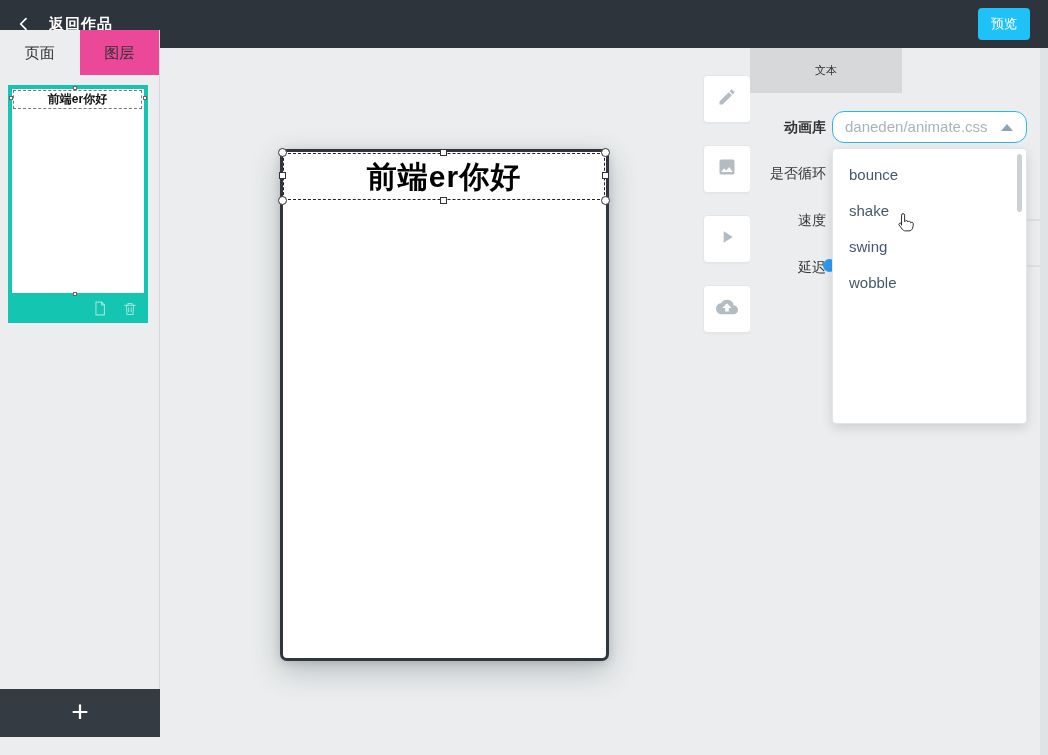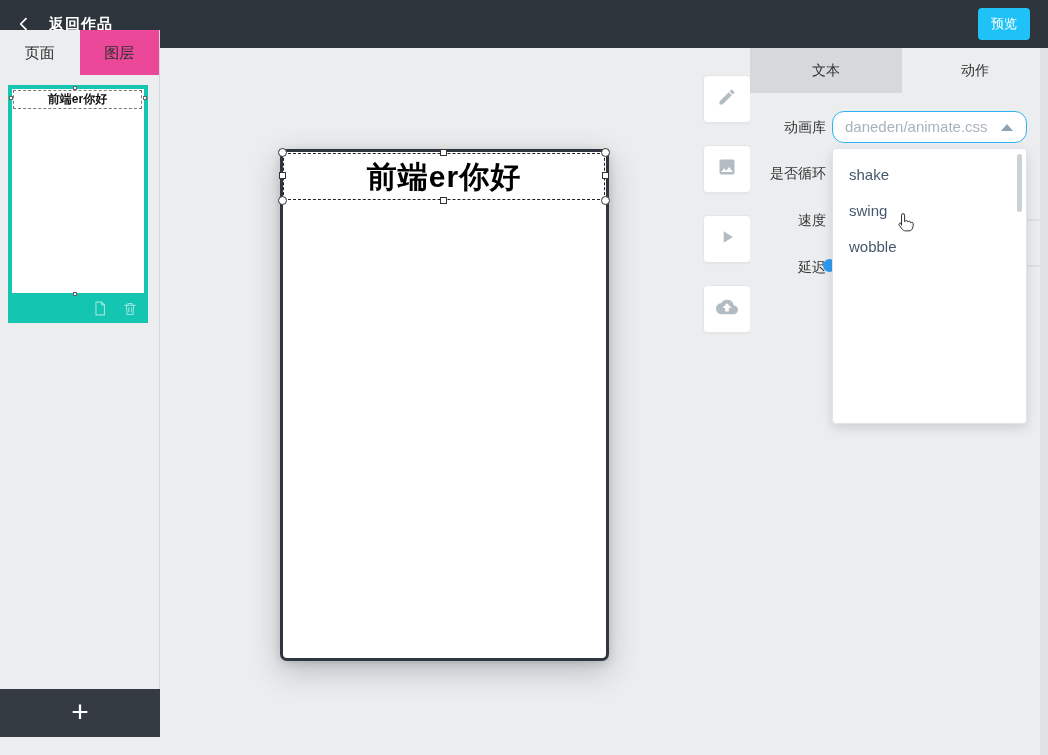--- a/index.html
+++ b/index.html
@@ -89,29 +89,29 @@
     position:absolute; left:703px; width:48px; height:48px;
     background:#fff; border:1px solid #e3e6e8; border-radius:4px;
     display:flex; align-items:center; justify-content:center; cursor:pointer;
     box-shadow:0 1px 2px rgba(0,0,0,0.04);
   }
   .tool-btn svg { fill:#b3bcc3; }
 
   
   .panel { position:absolute; left:750px; top:48px; width:298px; height:707px; background:#ebedee; }
   .panel-tabs { display:flex; height:45px; }
-  .panel-tab { height:45px; line-height:45px; text-align:center; font-size:14px; color:#2f2f2f; cursor:pointer; }
+  .panel-tab { height:45px; line-height:45px; text-align:center; font-size:11px; color:#2f2f2f; cursor:pointer; }
   .panel-tab.text-tab  { width:152px; background:#d6d8da; }
   .panel-tab.action-tab{ width:146px; }
 
   .field-label {
     position:absolute; left:0; width:76px; text-align:right;
     font-size:14px; color:#333; line-height:16px;
   }
-  .lbl-animlib { top:71px; } .lbl-loop { top:117px; } .lbl-speed { top:164px; } .lbl-delay { top:211px; }
+  .lbl-animlib { top:71px;font-weight:bold; } .lbl-loop { top:117px; } .lbl-speed { top:164px; } .lbl-delay { top:211px; }
 
   .slider-track { position:absolute; left:85px; width:208px; height:2px; background:#dce1e6; border-radius:1px; z-index:1; }
   .track-speed { top:171px; } .track-delay { top:217px; }
   .slider-handle {
     position:absolute; left:73px; top:211px; width:13px; height:13px;
     border-radius:50%; background:#2e9bf2; z-index:1; cursor:pointer;
   }
 
   .select-box {
     position:absolute; left:82px; top:63px; width:195px; height:32px;
@@ -246,38 +246,38 @@
     <span>
       <svg width="22" height="22" viewBox="0 0 24 24">
           <path d="M19.35 10.04A7.49 7.49 0 0 0 12 4C9.11 4 6.6 5.64 5.35 8.04A5.994 5.994 0 0 0 0 14c0 3.31 2.69 6 6 6h13c2.76 0 5-2.24 5-5 0-2.64-2.05-4.78-4.65-4.96zM14 13v4h-4v-4H7l5-5 5 5h-3z"></path>
         </svg>
     </span>
   </div>
 
   <div class="panel">
     <div class="panel-tabs">
       <div class="panel-tab text-tab">文本</div>
-      <div class="panel-tab action-tab">动作</div>
     </div>
 
     <div class="field-label lbl-animlib">动画库</div>
     <div class="field-label lbl-loop">是否循环</div>
     <div class="field-label lbl-speed">速度</div>
     <div class="field-label lbl-delay">延迟</div>
 
     <div class="slider-track track-speed"></div>
     <div class="slider-track track-delay"></div>
     <div class="slider-handle"></div>
 
     <div class="select-box">
       <span class="select-value">daneden/animate.css</span>
       <span class="select-arrow"></span>
     </div>
 
     <div class="dropdown">
+      <div class="dd-option">bounce</div>
       <div class="dd-option">shake</div>
       <div class="dd-option">swing</div>
       <div class="dd-option">wobble</div>
       <div class="dd-scrollthumb"></div>
     </div>
 
     <div class="cursor-hand">
       <svg width="19" height="22" viewBox="0 0 18 20">
         <path d="M6.2 12.2 V2.6 a1.45 1.45 0 0 1 2.9 0 V8.6 l.4.05 a1.35 1.35 0 0 1 2.65.35 l.15.1 a1.35 1.35 0 0 1 2.55.55 l.1.25 a1.3 1.3 0 0 1 2.35.75 c0 2.5-.4 3.9-1.15 5.2-.55 1-1.5 1.6-2.8 1.6 H9.8 c-1.15 0-2.2-.55-2.85-1.45 L4 12.1 a1.3 1.3 0 0 1 1.9-1.75 z" fill="#ffffff" stroke="#222222" stroke-width="0.9" stroke-linejoin="round"></path>
       </svg>

